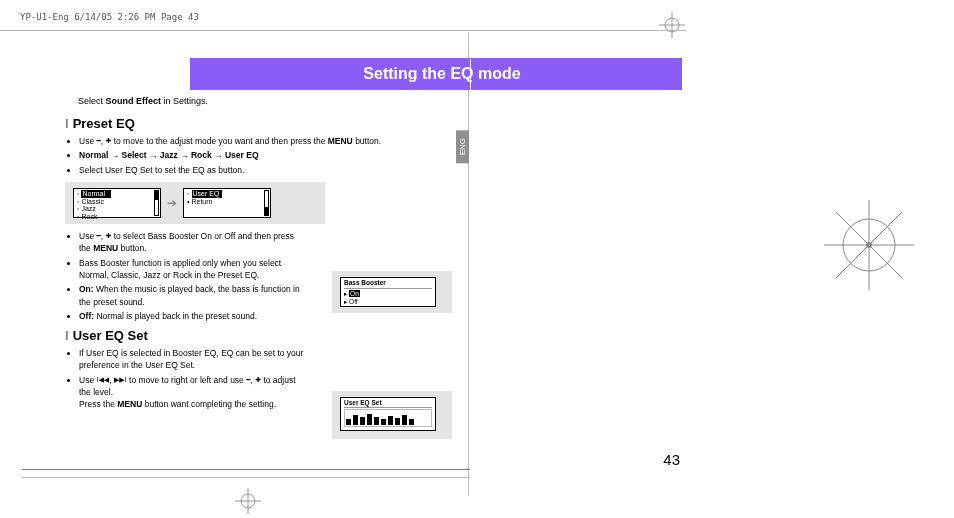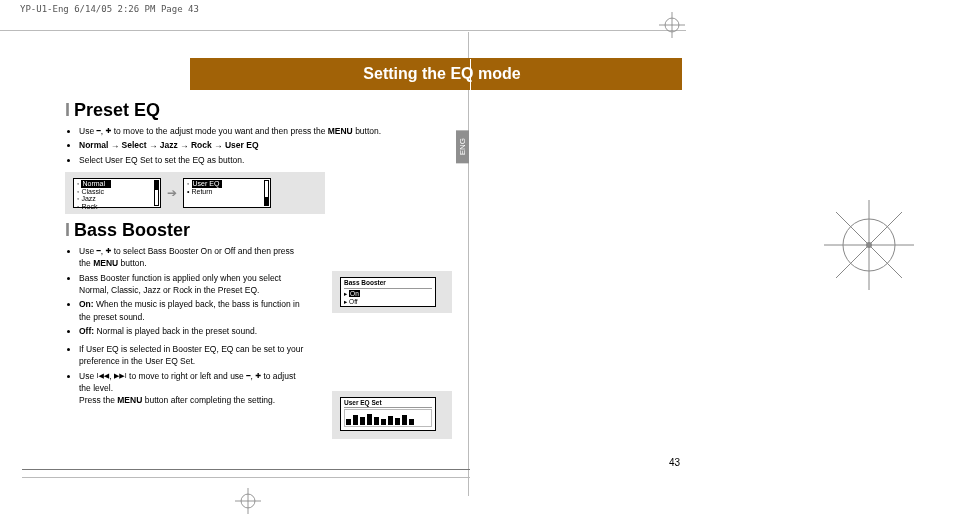--- a/index.html
+++ b/index.html
@@ -8,21 +8,21 @@
     font-family: Arial, Helvetica, sans-serif;
     background: #fff;
     width: 954px;
     height: 518px;
     position: relative;
     overflow: hidden;
     color: #000;
   }
   .print-header {
     position: absolute;
-    top: 4px;
+    top: 12px;
     left: 20px;
     font-size: 9px;
     color: #555;
     font-family: monospace;
   }
   .crop-top {
     position: absolute;
     top: 12px;
     right: 268px;
     width: 28px;
@@ -30,21 +30,21 @@
     color:#888;
   }
   .crop-top svg, .crop-bottom svg { width: 26px; height: 26px; }
   .crop-bottom {
     position:absolute;
     bottom:0px;
     left:235px;
     color:#888;
   }
   .title-bar {
-    background: #a16207;
+    background: #8b5cf6;
     color: #fff;
     font-size: 16px;
     font-weight: bold;
     padding: 7px 2px 7px 14px;
     position:absolute;
     left:190px; top:58px; right:272px;
     text-align:center;
   }
   .title-rule {
     position:absolute;
@@ -52,21 +52,21 @@
     border-left:1.5px solid #fff;
   }
   .intro {
     font-size: 9px;
     margin: 0 0 10px 78px;
   }
   .section {
     margin: 4px 0 6px 65px;
   }
   .section-h {
-    font-size: 18px;
+    font-size: 13px;
     font-weight: bold;
     margin: 0 0 4px 0;
   }
   .section-h .pipe { color: #888; margin-right:4px; font-weight:bold; }
   ul.bullets {
     list-style: disc;
     padding-left: 14px;
     margin: 0;
     font-size: 8.5px;
     line-height: 1.45;
@@ -130,21 +130,21 @@
     padding: 8px 2px;
     writing-mode: vertical-rl;
     transform: rotate(180deg);
     text-align:center;
   }
   .content { position:absolute; left:0; top:96px; width:470px; }
   .pagenum {
     position:absolute;
     right:274px;
     bottom:50px;
-    font-size:10px;
+    font-size:15px;
   }
   .li-icon { font-size:7px; vertical-align:1px;}
   .register {
     position:absolute;
     right:40px;
     top:200px;
     width:90px; height:90px;
   }
   .register svg { width:90px; height:90px; }
   .top-rule { position:absolute; top:30px; left:0; right:268px; border-top:1px solid #bbb;}
@@ -187,20 +187,23 @@
 
 <div class="title-bar">
   <span>Setting the EQ mode</span>
 </div>
 <div class="title-rule"></div>
 
 <div class="side-tab">ENG</div>
 
 <div class="content">
 
+  <p class="intro">
+    <span>Select </span><span class="b">Sound Effect</span><span> in Settings.</span>
+  </p>
 
   <div class="section">
     <h3 class="section-h"><span class="pipe">I</span><span>Preset EQ</span></h3>
     <ul class="bullets" style="max-width:330px">
       <li>
         <span>Use </span><span class="li-icon">━</span>, <span class="li-icon">✚</span><span> to move to the adjust mode you want and then press the </span><span class="b">MENU</span><span> button.</span>
       </li>
       <li class="b">Normal  → Select  → Jazz  → Rock  → User EQ</li>
       <li>Select User EQ Set to set the EQ as button.</li>
     </ul>
@@ -220,45 +223,45 @@
     <div class="lcd">
       <div class="row"><span>◦ </span><span class="hl">User EQ</span></div>
       <div class="row"><span>• </span><span>Return</span></div>
       <div class="scrollbar">
           <div class="thumb" style="margin-top:16px"></div>
         </div>
     </div>
   </div>
 
   <div class="section">
-    <h3 class="section-h"><span class="pipe">I</span><span>Bass Booster</span></h3>
     <ul class="bullets">
       <li>
         <span>Use </span><span class="li-icon">━</span>, <span class="li-icon">✚</span><span> to select Bass Booster On or Off and then press the </span><span class="b">MENU</span><span> button.</span>
       </li>
       <li>Bass Booster function is applied only when you select Normal, Classic, Jazz or Rock in the Preset EQ.</li>
       <li><span class="b">On:</span><span> When the music is played back, the bass is function in the preset sound.</span></li>
       <li><span class="b">Off:</span><span> Normal is played back in the preset sound.</span></li>
     </ul>
   </div>
 
   <div class="screens-side" style="top:175px; left:332px; height:42px;">
     <div class="bb-lcd">
       <div class="title-row">Bass Booster</div>
       <div><span>▸ </span><span class="hl">On</span></div>
       <div><span>▸ </span><span>Off</span></div>
     </div>
   </div>
 
   <div class="section">
+    <h3 class="section-h"><span class="pipe">I</span><span>User EQ Set</span></h3>
     <ul class="bullets">
       <li>If User EQ is selected in Booster EQ, EQ can be set to your preference in the User EQ Set.</li>
       <li>
         <span>Use </span><span class="li-icon">I◀◀</span>, <span class="li-icon">▶▶I</span><span> to move to right or left and use </span> <span class="li-icon">━</span>, <span class="li-icon">✚</span> <span> to adjust the level.</span>
-        <span class="sub"><span>Press the </span><span class="b">MENU</span><span> button after completing the setting.</span></span>
+        <span class="sub"><span>Press the </span><span class="b">MENU</span><span> button want completing the setting.</span></span>
       </li>
     </ul>
   </div>
 
   <div class="screens-side" style="top:295px; left:332px; height:48px;">
     <div class="eq-lcd">
       <div class="title-row">User EQ Set</div>
       <div class="eq-bars">
         <div style="height:40%"></div>
           <div style="height:70%"></div>

